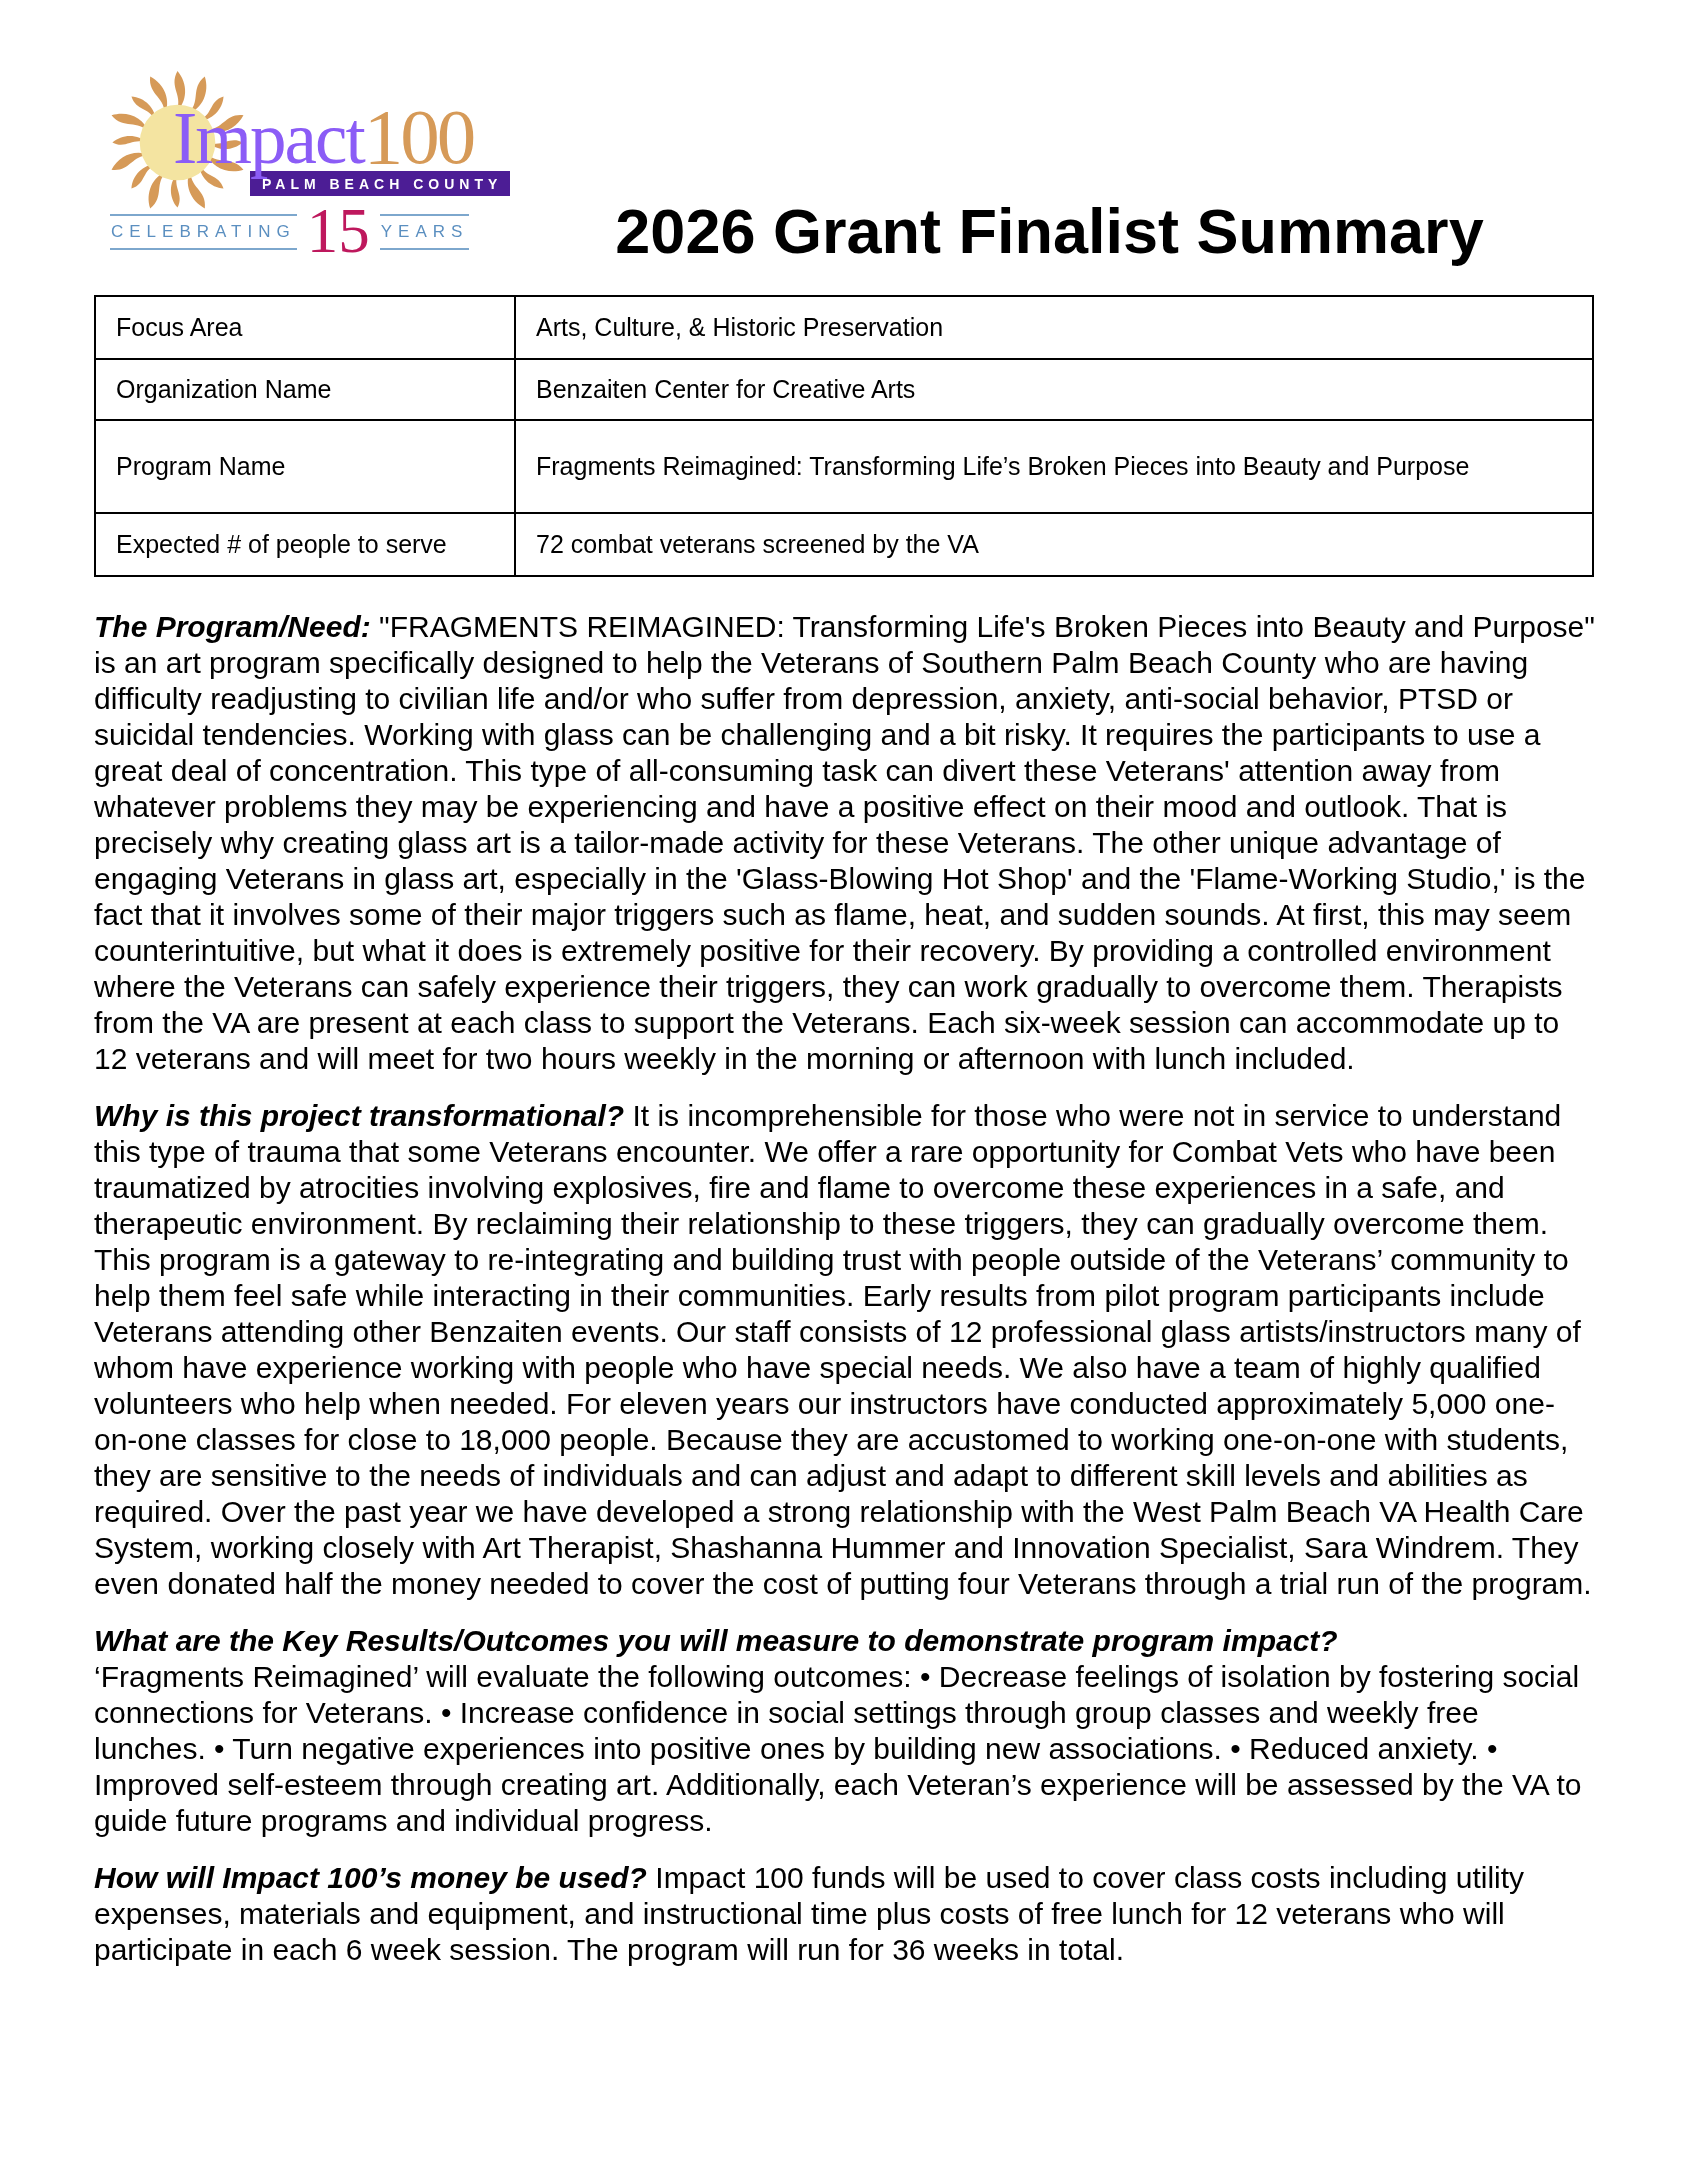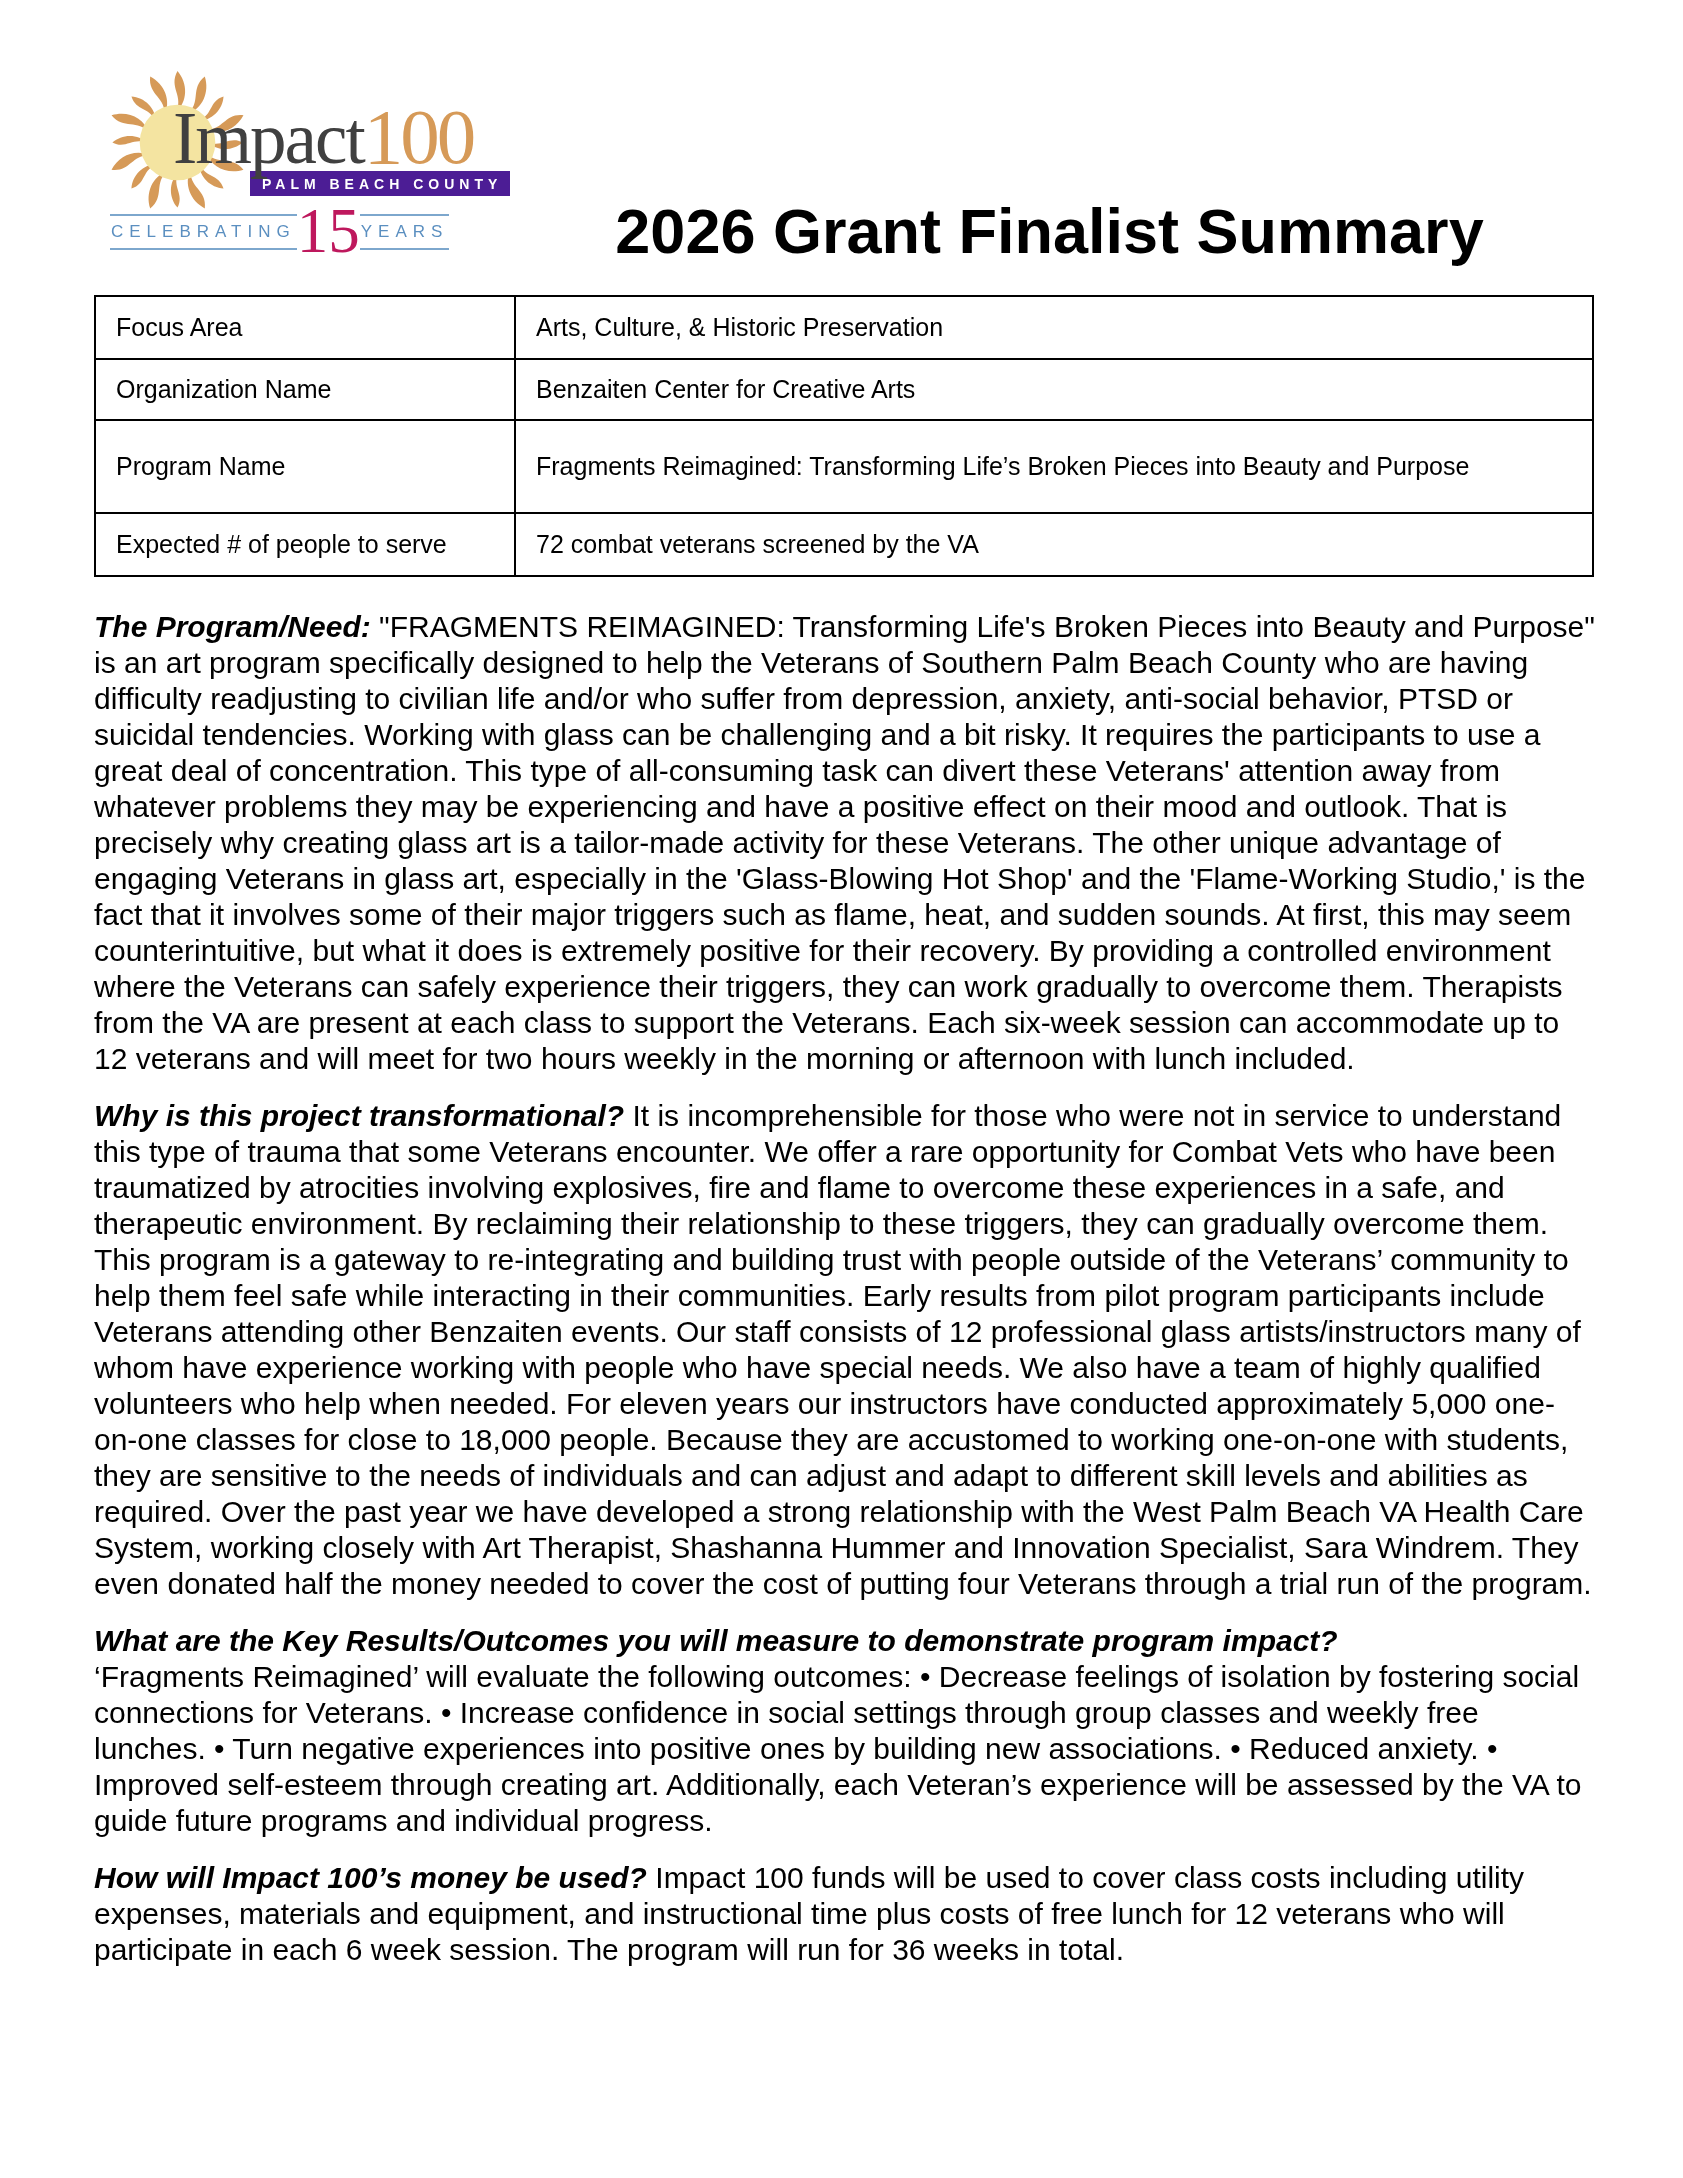--- a/index.html
+++ b/index.html
@@ -24,32 +24,32 @@
     width: 411px; height: 210px;
     flex: none;
   }
   .sun-icon { position: absolute; left: 10px; top: 18px; width: 147px; height: 147px; }
   .wordmark {
     position: absolute; left: 79px; top: 46px;
     line-height: 1; white-space: nowrap;
     font-family: "Liberation Serif", serif;
     z-index: 2;
   }
-  .wordmark .impact   { font-size: 73px; color: #404040; letter-spacing: -2px; }
+  .wordmark .impact   { font-size: 73px; color: #8b5cf6; letter-spacing: -2px; }
   .wordmark .hundred  { font-size: 79px; color: #d69a58; letter-spacing: -3px; }
   .banner {
     position: absolute; left: 156px; top: 120px; z-index: 1;
     background: #4c1d95; color: #ffffff;
     font-size: 14px; font-weight: bold; letter-spacing: 5px;
     padding: 5px 8px 4px 12px;
     white-space: nowrap;
   }
   .celebrating {
     position: absolute; left: 16px; bottom: 2px;
-    display: flex; align-items: center; 
+    display: flex; align-items: center; gap: 10px;
   }
   .cel-word {
     color: #5b8fc0; font-size: 17px; letter-spacing: 6px;
     border-top: 2px solid #7da7cd; border-bottom: 2px solid #7da7cd;
     padding: 6px 1px; white-space: nowrap;
   }
   .fifteen {
     color: #be185d; font-size: 63px; line-height: 0.85;
     font-family: "Liberation Serif", serif;
   }

